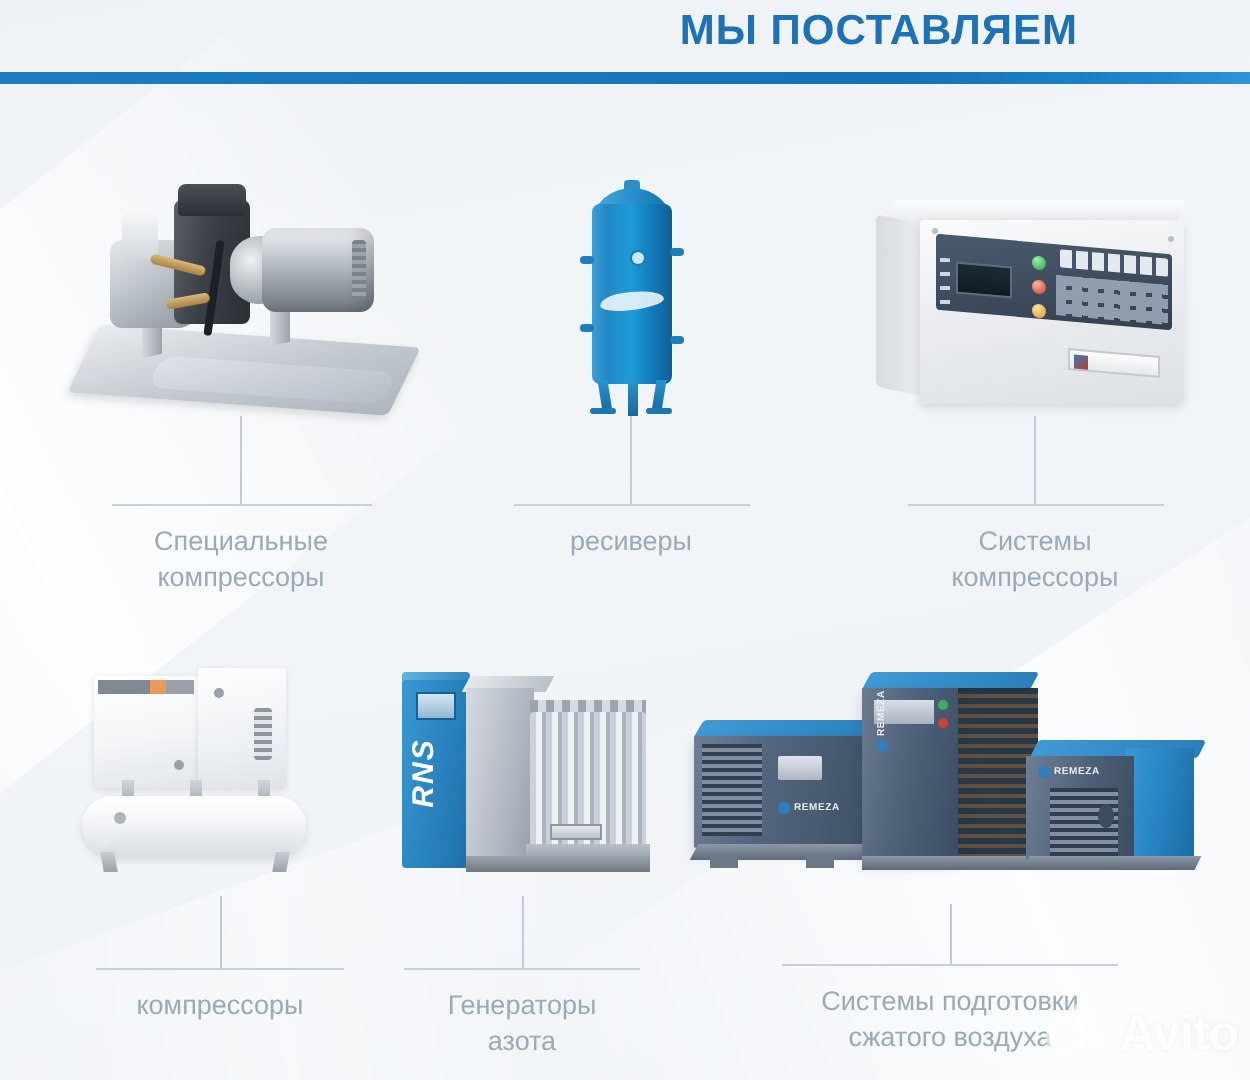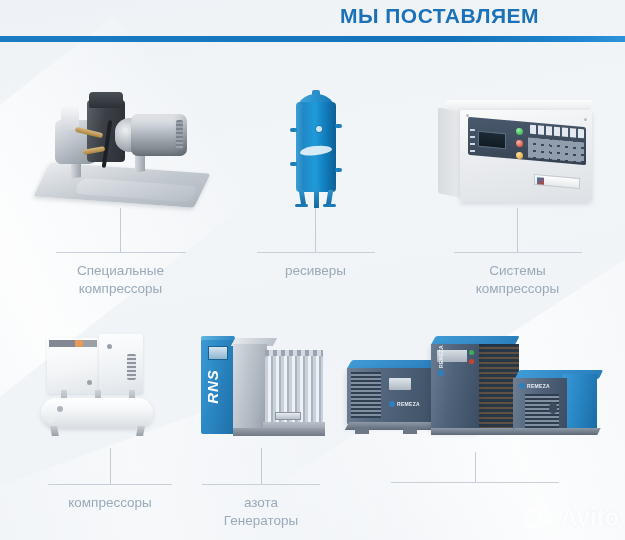--- a/index.html
+++ b/index.html
@@ -591,22 +591,22 @@
       <div class="ng-col-cap"></div>
       <div class="ng-columns"></div>
       <div class="ng-panel"></div>
       <div class="ng-col-base"></div>
       <div class="ng-frame"></div>
     </div>
   </div>
   <div class="connector" style="height:36px;"></div>
   <div class="cap-rule" style="width:118px;"></div>
   <div class="caption">
+    <div>Генераторы</div>
     <div>азота</div>
-    <div>Генераторы</div>
   </div>
 </div>
 
 <div class="item" id="it-air">
   <div class="stage" style="height:126px;">
     <div class="at-wrap">
 
       <div class="at-l-top"></div>
       <div class="at-l-body"></div>
       <div class="at-l-grille"></div>
@@ -638,20 +638,24 @@
       <div class="at-r-logo">
         <span class="dot"></span>
         <span>REMEZA</span>
       </div>
       <div class="at-r-knob"></div>
       <div class="at-r-base"></div>
     </div>
   </div>
   <div class="connector" style="height:30px;"></div>
   <div class="cap-rule" style="width:168px;"></div>
+  <div class="caption">
+    <div>Системы подготовки</div>
+    <div>сжатого воздуха</div>
+  </div>
 </div>
 
 <div class="watermark">
   <div class="wm-logo">
     <div class="wm-c big"></div>
     <div class="wm-c small"></div>
     <div class="wm-c dot"></div>
   </div>
   <div class="wm-text">Avito</div>
 </div>

